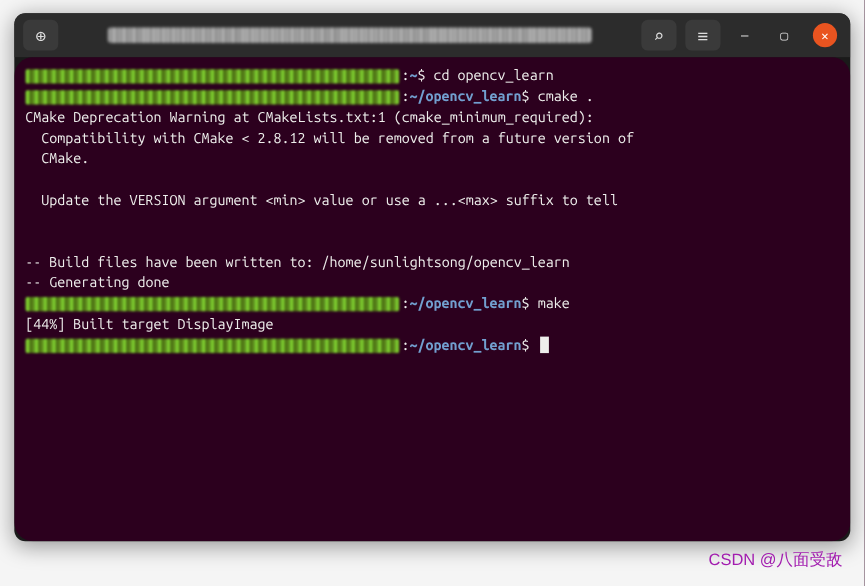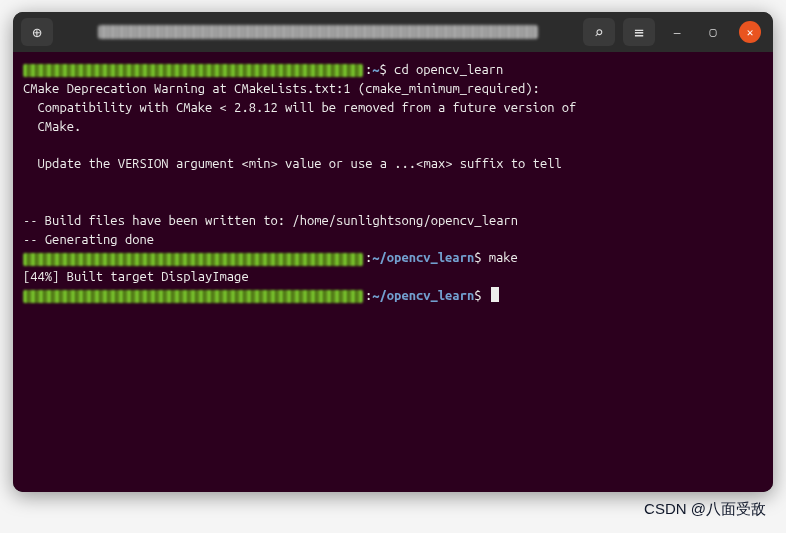--- a/index.html
+++ b/index.html
@@ -91,20 +91,21 @@
       margin-right: 4px;
     }
     .terminal {
       background: #2c001e;
       height: calc(100% - 40px);
       padding: 8px 10px;
       font-size: 13px;
       line-height: 1.45;
       color: #eeeeec;
       overflow: hidden;
+      border-radius: 17px;
     }
     .line { white-space: pre-wrap; word-break: break-all; }
     .blue { color: #729fcf; font-weight: bold; }
     .white { color: #eeeeec; }
     .purple { color: #ad7fa8; font-weight: bold; }
     .smudge {
       display: inline-block;
       width: 340px;
       height: 13px;
       vertical-align: middle;
@@ -117,21 +118,21 @@
       display: inline-block;
       width: 8px;
       height: 15px;
       background: #eeeeec;
       vertical-align: text-bottom;
       margin-left: 2px;
     }
     .watermark {
       align-self: flex-end;
       margin: 8px 20px 0 0;
-      color: #0f172a;
+      color: #a21caf;
       font-size: 15px;
       font-family: sans-serif;
     }
   </style>
 </head>
 <body>
 
 <div class="window">
   <div class="titlebar">
     <div class="tab-btn">
@@ -153,20 +154,21 @@
       <div class="win-ctrl">
         <span>▢</span>
       </div>
       <div class="close-btn">
         <span>✕</span>
       </div>
     </div>
   </div>
   <div class="terminal" id="term">
       <div class="line"><span class="smudge"></span><span class="white">:</span><span class="blue">~</span><span class="white">$</span><span class="white"> cd opencv_learn</span></div>
+      <div class="line"><span class="smudge"></span><span class="white">:</span><span class="blue">~/opencv_learn</span><span class="white">$</span><span class="white"> cmake .</span></div>
       <div class="line white">CMake Deprecation Warning at CMakeLists.txt:1 (cmake_minimum_required):</div>
       <div class="line white">  Compatibility with CMake &lt; 2.8.12 will be removed from a future version of</div>
       <div class="line white">  CMake.</div>
       <div class="line">&nbsp;</div>
       <div class="line white">  Update the VERSION argument &lt;min&gt; value or use a ...&lt;max&gt; suffix to tell</div>
       <div class="line">&nbsp;</div>
       <div class="line">&nbsp;</div>
       <div class="line white">-- Build files have been written to: /home/sunlightsong/opencv_learn</div>
       <div class="line white">-- Generating done</div>
       <div class="line"><span class="smudge"></span><span class="white">:</span><span class="blue">~/opencv_learn</span><span class="white">$</span><span class="white"> make</span></div>

